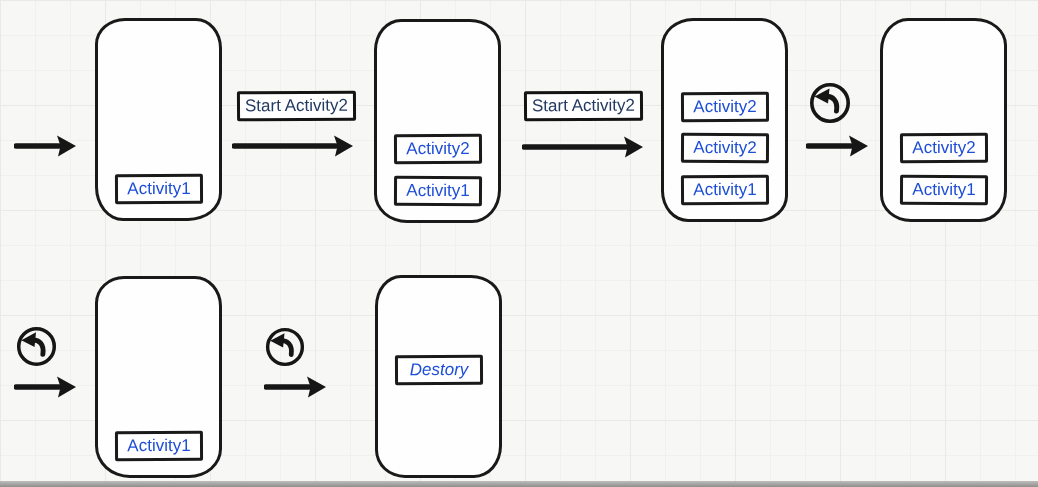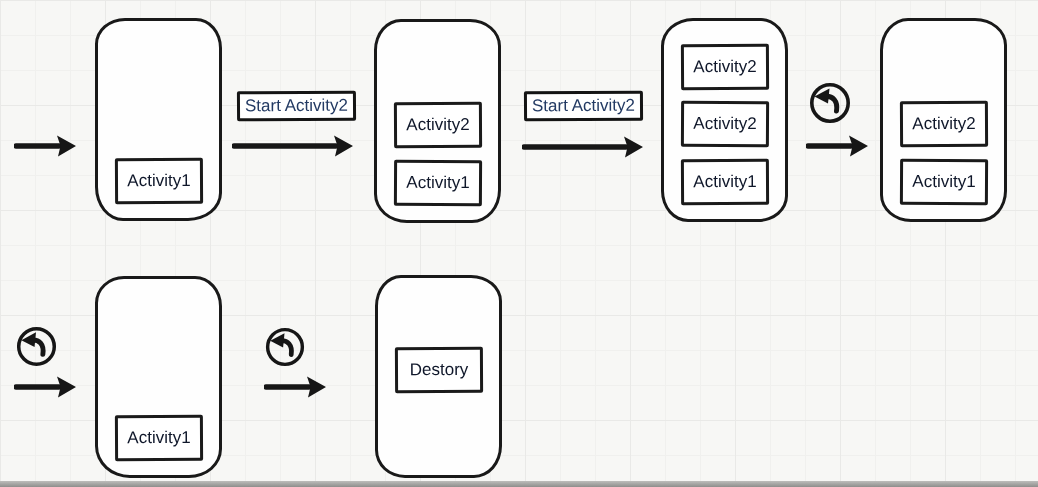--- a/index.html
+++ b/index.html
@@ -26,27 +26,27 @@
     display: flex; flex-direction: column;
     justify-content: flex-end; align-items: center;
     gap: 11px; padding-bottom: 14px; box-sizing: border-box;
   }
   .phone.center { justify-content: center; padding-bottom: 12px; }
   .p1 { border-radius: 30px 26px 34px 28px / 26px 30px 28px 34px; }
   .p2 { border-radius: 27px 31px 29px 33px / 31px 27px 33px 29px; }
   .p3 { border-radius: 32px 27px 30px 27px / 28px 32px 26px 31px; }
   .p4 { border-radius: 28px 32px 27px 31px / 32px 27px 31px 27px; }
   .p5 { border-radius: 29px 27px 33px 35px / 27px 30px 29px 32px; }
-  .p6 { border-radius: 26px 31px 28px 30px / 31px 26px 32px 28px; }
+  .p6 { border-radius: 26px 31px 28px 30px / 31px 26px 32px 28px; font-style: italic; }
 
   
   .abox {
     background: #ffffff; border: 3px solid #1a1a1a; border-radius: 2px;
-    color: #0f172a; font-size: 17px; line-height: 1.2;
-    padding: 10px 5px; min-width: 72px; text-align: center;
+    color: #1d4ed8; font-size: 17px; line-height: 1.2;
+    padding: 2px 5px; min-width: 72px; text-align: center;
     transform: rotate(-0.3deg);
   }
   .abox.b2 { transform: rotate(0.3deg); }
 
   
   .tlabel {
     position: absolute; background: #ffffff; border: 3px solid #141414;
     border-radius: 2px; color: #233a63; font-size: 17px; line-height: 1.2;
     padding: 2px 5px; text-align: center; transform: rotate(-0.35deg);
   }

